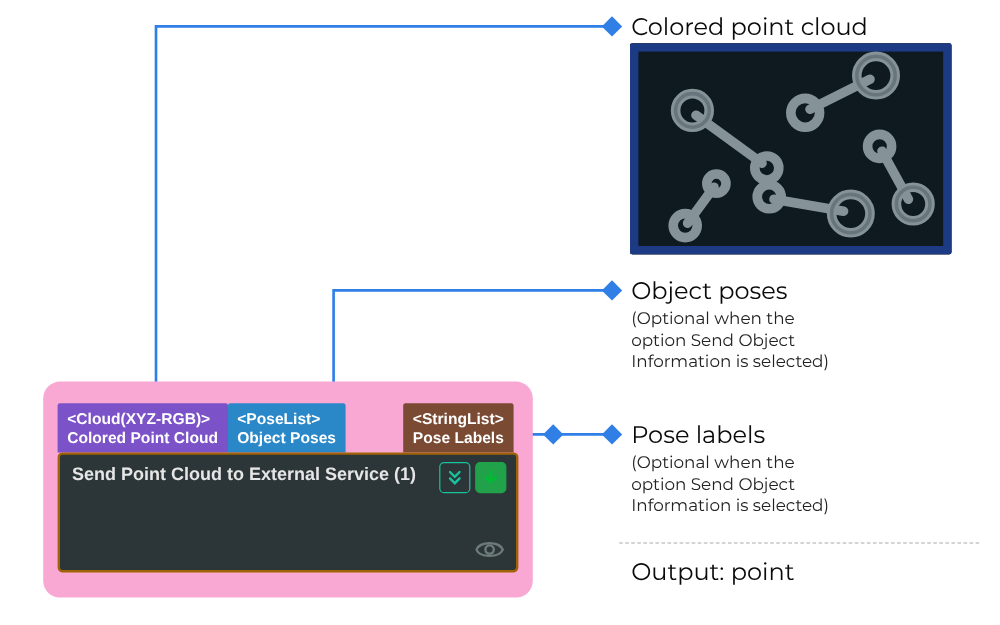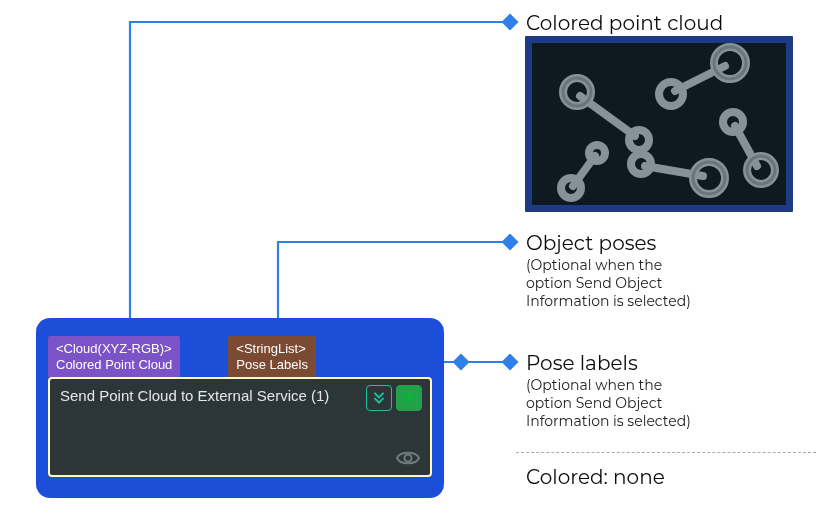--- a/index.html
+++ b/index.html
@@ -10,44 +10,45 @@
     font-family: -apple-system, BlinkMacSystemFont, "Segoe UI", Arial, sans-serif;
     position: relative;
     overflow: hidden;
   }
   .node-panel {
     position: absolute;
     left: 36px;
     top: 318px;
     width: 408px;
     height: 180px;
-    background: #1d4ed8;
+    background: #f9a8d4;
     border-radius: 14px;
     padding: 18px 12px 12px 12px;
+    font-weight: bold;
   }
   .tabs {
     display: flex;
     gap: 0;
   }
   .tab {
     font-size: 14px;
     line-height: 1.2;
     padding: 5px 8px;
     color: #fff;
     white-space: nowrap;
     border-top-left-radius: 2px;
     border-top-right-radius: 2px;
   }
   .tab-type { display: block; font-size: 13px; }
   .tab-name { display: block; font-size: 13px; }
   .tab-purple { background: #7b52c7; }
   .tab-blue   { background: #2a88c9; }
   .tab-brown  { background: #7a4a33; margin-left: 48px; }
   .node-body {
-    border: 2px solid #fef9c3;
+    border: 2px solid #a16207;
     border-radius: 4px;
     background: #2c3638;
     min-height: 100px;
     padding: 8px 10px;
     color: #e6e6e6;
     font-size: 15px;
     position: relative;
   }
   .node-title {
     display: inline-block;
@@ -157,21 +158,21 @@
 <div class="anno" style="left:526px; top:350px;">
   <span>Pose labels</span>
   <span class="sub">(Optional when the</span>
   <span class="sub">option Send Object</span>
   <span class="sub">Information is selected)</span>
 </div>
 
 <div class="divider" style="left:516px; top:452px; width:300px;"></div>
 
 <div class="anno" style="left:526px; top:464px;">
-  <span>Colored: none</span>
+  <span>Output: point</span>
 </div>
 
 <div class="thumb">
   <svg viewBox="0 0 268 176">
     <rect x="0" y="0" width="268" height="176" fill="#0e1a20"></rect>
 
     <rect x="2" y="2" width="264" height="172" fill="none" stroke="#1f3f8f" stroke-width="10" opacity="0.9"></rect>
 
     <g fill="none" stroke="#9aa8ad" stroke-width="8" stroke-linecap="round" opacity="0.85">
       <path d="M55 60 L110 100"></path>
@@ -198,20 +199,24 @@
     </g>
   </svg>
 </div>
 
 <div class="node-panel">
   <div class="tabs">
     <div class="tab tab-purple">
       <span class="tab-type">&lt;Cloud(XYZ-RGB)&gt;</span>
       <span class="tab-name">Colored Point Cloud</span>
     </div>
+    <div class="tab tab-blue">
+      <span class="tab-type">&lt;PoseList&gt;</span>
+      <span class="tab-name">Object Poses</span>
+    </div>
     <div class="tab tab-brown">
       <span class="tab-type">&lt;StringList&gt;</span>
       <span class="tab-name">Pose Labels</span>
     </div>
   </div>
   <div class="node-body">
     <span class="node-title">Send Point Cloud to External Service (1)</span>
     <div class="btn-group">
       <div class="btn-sq">
         <svg width="16" height="16" viewBox="0 0 24 24">

